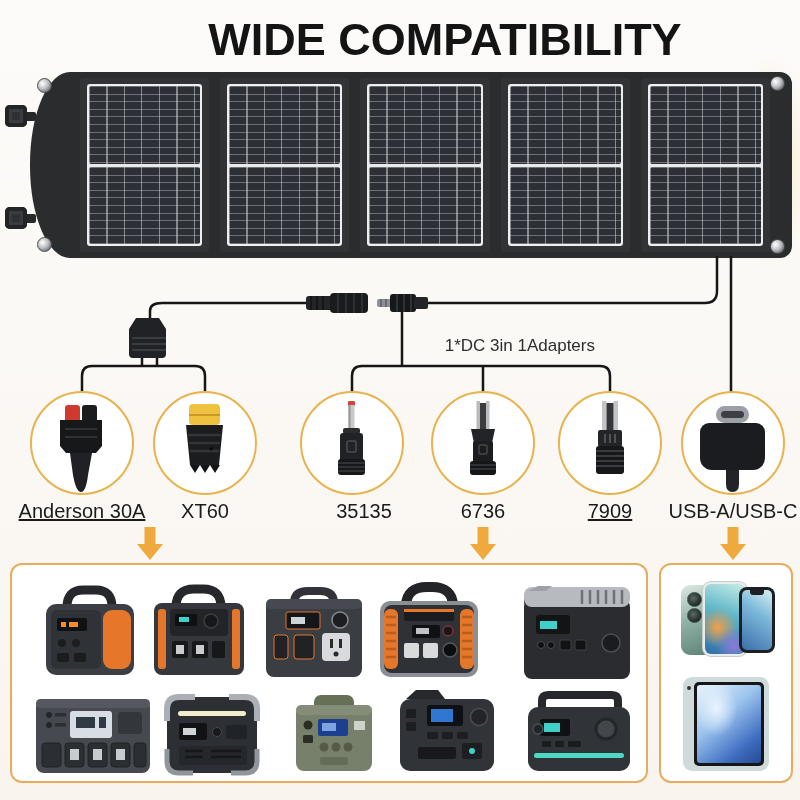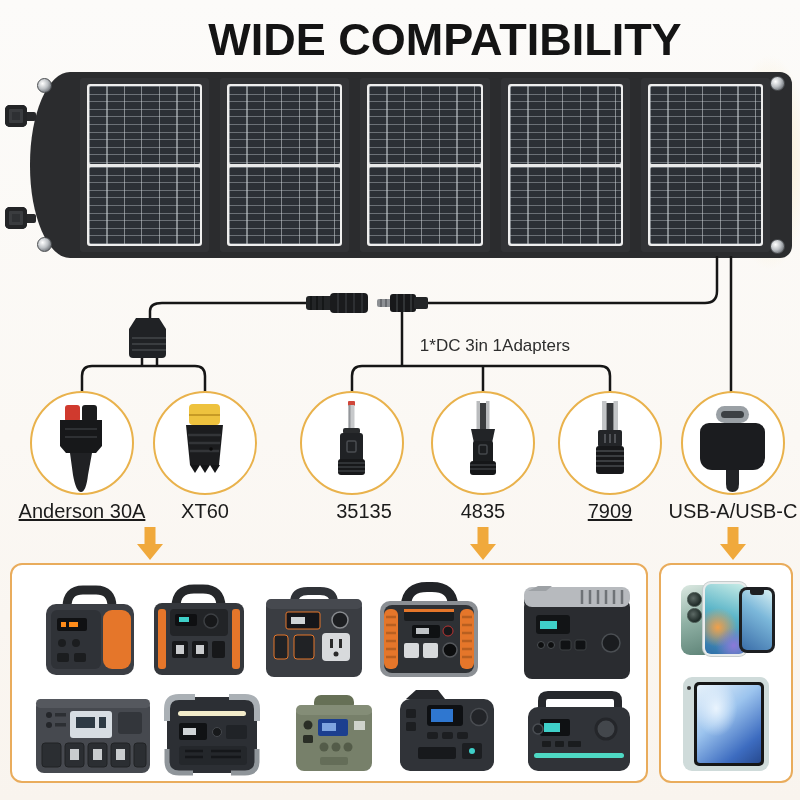--- a/index.html
+++ b/index.html
@@ -154,21 +154,21 @@
 
   <g>
     <rect x="377" y="299" width="15" height="8" rx="2" fill="#8d9094"></rect>
     <path d="M381,299 v8 M386,299 v8" stroke="#5c5f63" stroke-width="1.5"></path>
     <rect x="390" y="294" width="26" height="18" rx="3" fill="#17181a"></rect>
     <path d="M397,294 v18 M404,294 v18 M411,294 v18" stroke="#3a3c3f" stroke-width="1.5"></path>
     <rect x="414" y="297" width="14" height="12" rx="2" fill="#232527"></rect>
   </g>
 </svg>
 
-<div class="abs adapter-note" style="left:395px;top:336px;">1*DC 3in 1Adapters</div>
+<div class="abs adapter-note" style="left:395px;top:336px;text-align:right;">1*DC 3in 1Adapters</div>
 
 <div class="abs circle" style="left:30px;top:391px;">
   <svg width="99" height="99" viewBox="0 0 99 99">
     <rect x="33" y="12" width="15" height="17" rx="3" fill="#d03a2e"></rect>
     <rect x="50" y="12" width="15" height="17" rx="3" fill="#1b1c1e"></rect>
     <path d="M28,27 h42 v26 l-6,7 h-30 l-6,-7 z" fill="#17181a"></path>
     <path d="M38,60 h22 l-4,22 q-2,17 -7,17 q-5,0 -8,-17 z" fill="#202124"></path>
     <path d="M33,36 h32 M33,44 h32" stroke="#2e3033" stroke-width="2"></path>
   </svg>
 </div>
@@ -222,21 +222,21 @@
     <rect x="33" y="13" width="33" height="17" rx="8.5" fill="#9aa0a5"></rect>
     <rect x="38" y="18" width="23" height="7" rx="3.5" fill="#3c4044"></rect>
     <path d="M26,30 h47 a9,9 0 0 1 9,9 v26 a12,12 0 0 1 -12,12 h-41 a12,12 0 0 1 -12,-12 v-26 a9,9 0 0 1 9,-9 z" fill="#1b1c1f"></path>
     <path d="M43,77 h13 v14 q0,8 -6.5,8 q-6.5,0 -6.5,-8 z" fill="#222427"></path>
   </svg>
 </div>
 
 <div class="abs conn-label" style="left:7px;top:500px;text-decoration:underline;">Anderson 30A</div>
 <div class="abs conn-label" style="left:130px;top:500px;">XT60</div>
 <div class="abs conn-label" style="left:289px;top:500px;">35135</div>
-<div class="abs conn-label" style="left:408px;top:500px;">4835</div>
+<div class="abs conn-label" style="left:408px;top:500px;">6736</div>
 <div class="abs conn-label" style="left:535px;top:500px;text-decoration:underline;">7909</div>
 <div class="abs conn-label" style="left:658px;top:500px;">USB-A/USB-C</div>
 
 <div class="abs arrow" style="left:137px;top:527px;">
   <svg width="26" height="33" viewBox="0 0 26 33">
       <polygon points="7.5,0 18.5,0 18.5,17 26,17 13,33 0,17 7.5,17" fill="#f0a93c"></polygon>
     </svg>
 </div>
 <div class="abs arrow" style="left:470px;top:527px;">
   <svg width="26" height="33" viewBox="0 0 26 33">

